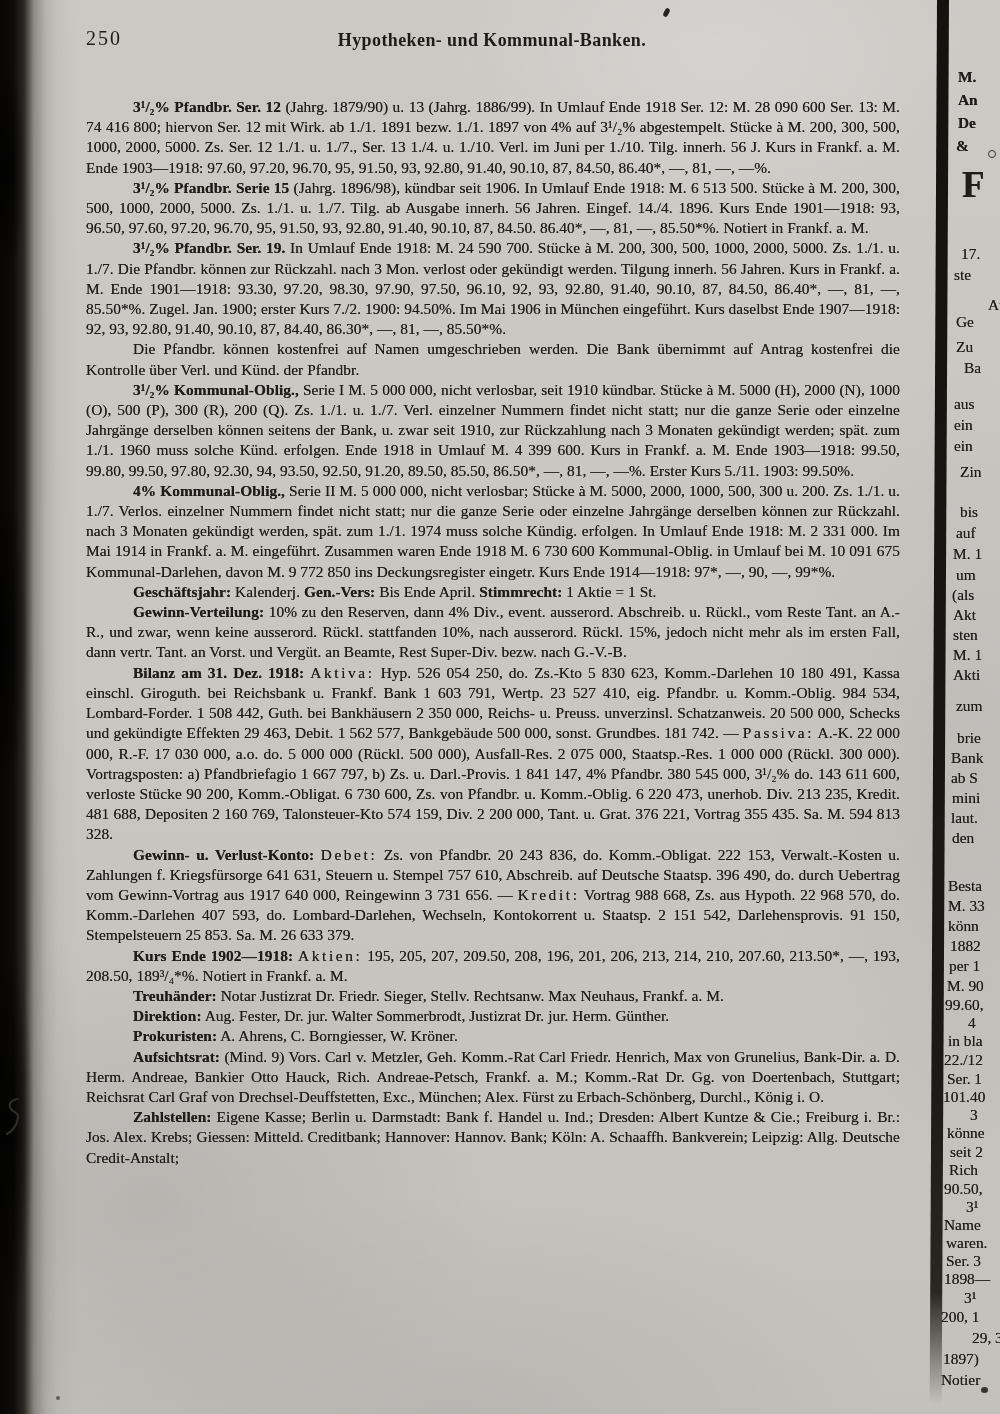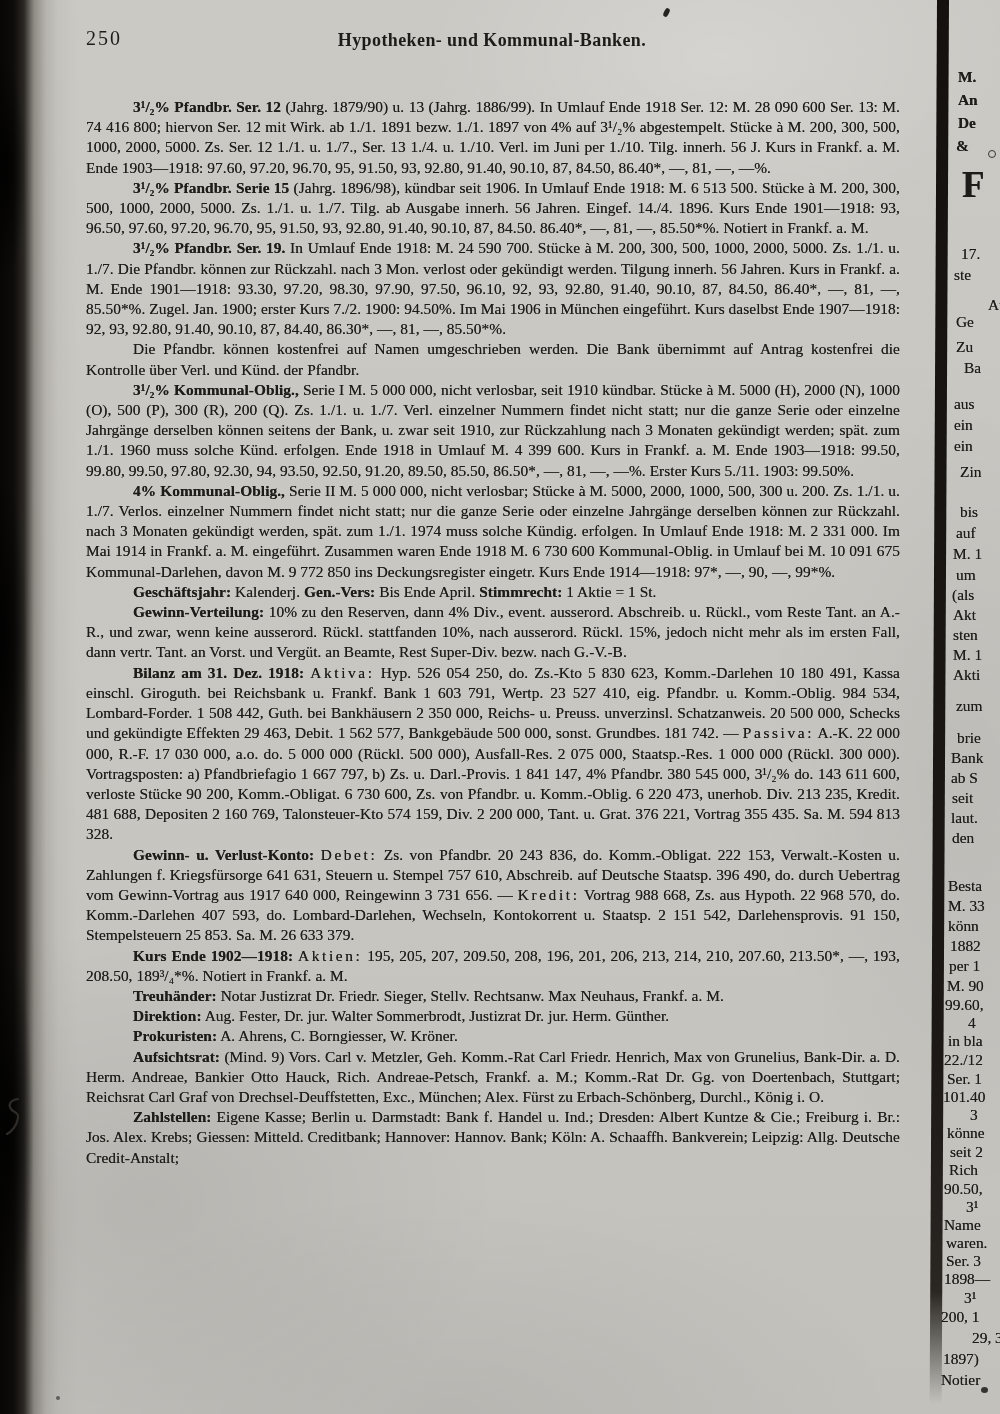--- a/index.html
+++ b/index.html
@@ -97,21 +97,21 @@
       <span class="frag" style="top: 566px; left: 956px;">um</span>
       <span class="frag" style="top: 586px; left: 952px;">(als</span>
       <span class="frag" style="top: 606px; left: 953px;">Akt</span>
       <span class="frag" style="top: 626px; left: 953px;">sten</span>
       <span class="frag" style="top: 646px; left: 953px;">M. 1</span>
       <span class="frag" style="top: 666px; left: 953px;">Akti</span>
       <span class="frag" style="top: 697px; left: 956px;">zum</span>
       <span class="frag" style="top: 729px; left: 957px;">brie</span>
       <span class="frag" style="top: 749px; left: 951px;">Bank</span>
       <span class="frag" style="top: 769px; left: 951px;">ab S</span>
-      <span class="frag" style="top: 789px; left: 952px;">seit</span>
+      <span class="frag" style="top: 789px; left: 952px;">mini</span>
       <span class="frag" style="top: 809px; left: 951px;">laut.</span>
       <span class="frag" style="top: 829px; left: 952px;">den</span>
       <span class="frag" style="top: 877px; left: 948px;">Besta</span>
       <span class="frag" style="top: 897px; left: 948px;">M. 33</span>
       <span class="frag" style="top: 917px; left: 948px;">könn</span>
       <span class="frag" style="top: 937px; left: 950px;">1882</span>
       <span class="frag" style="top: 957px; left: 949px;">per 1</span>
       <span class="frag" style="top: 977px; left: 947px;">M. 90</span>
       <span class="frag" style="top: 996px; left: 945px;">99.60,</span>
       <span class="frag" style="top: 1014px; left: 968px;">4</span>

